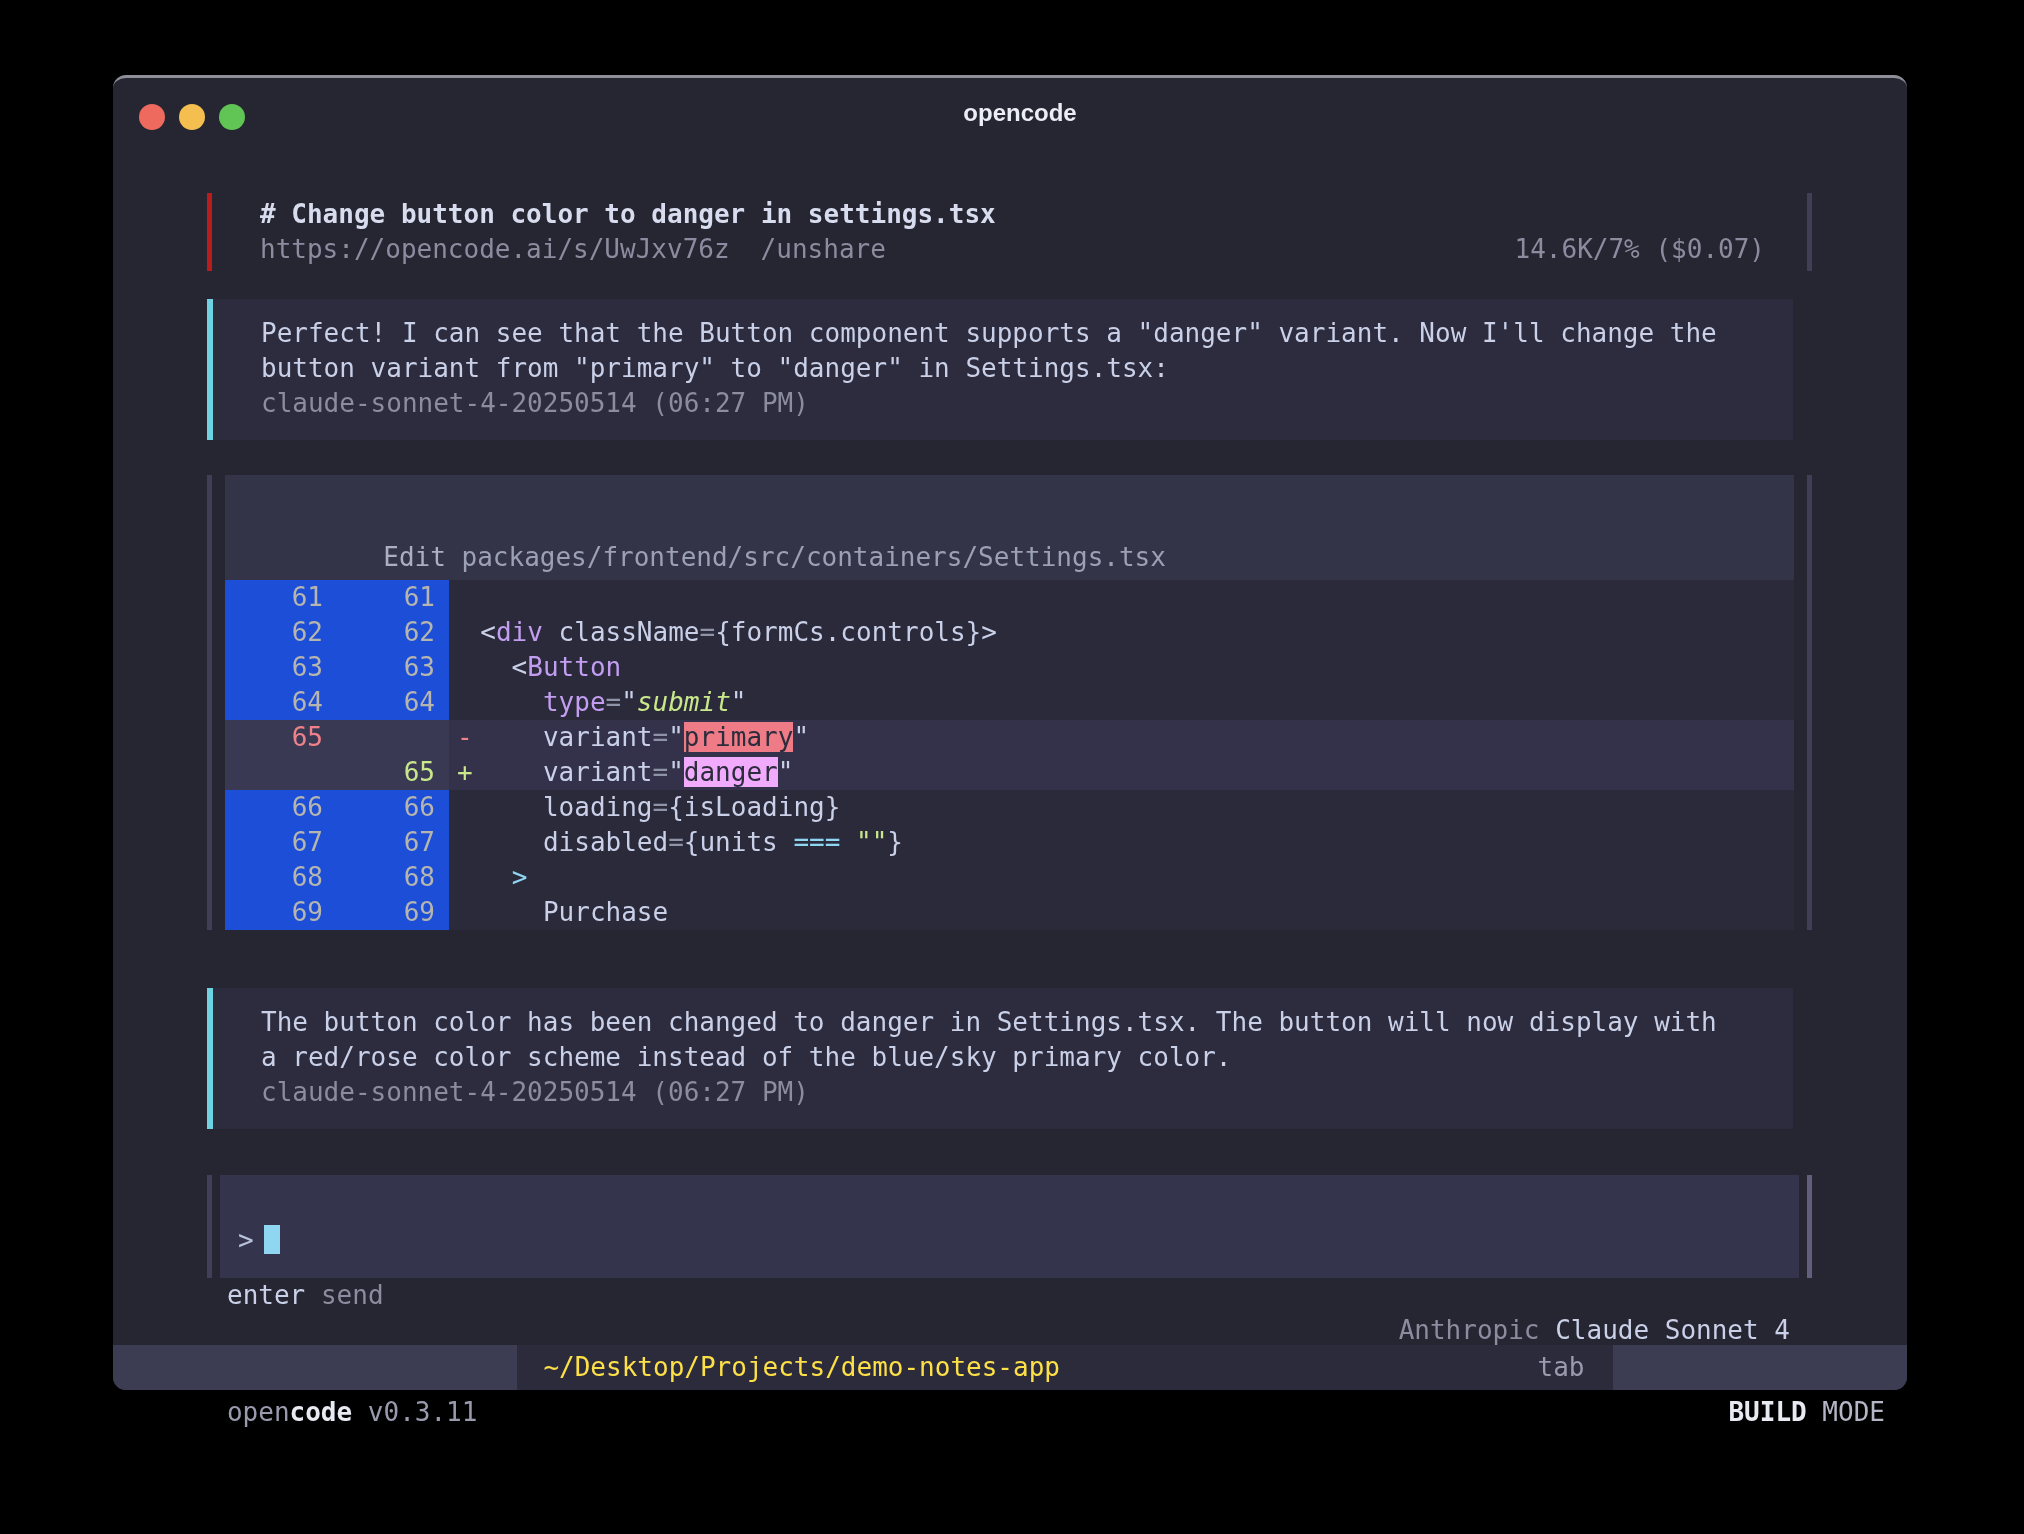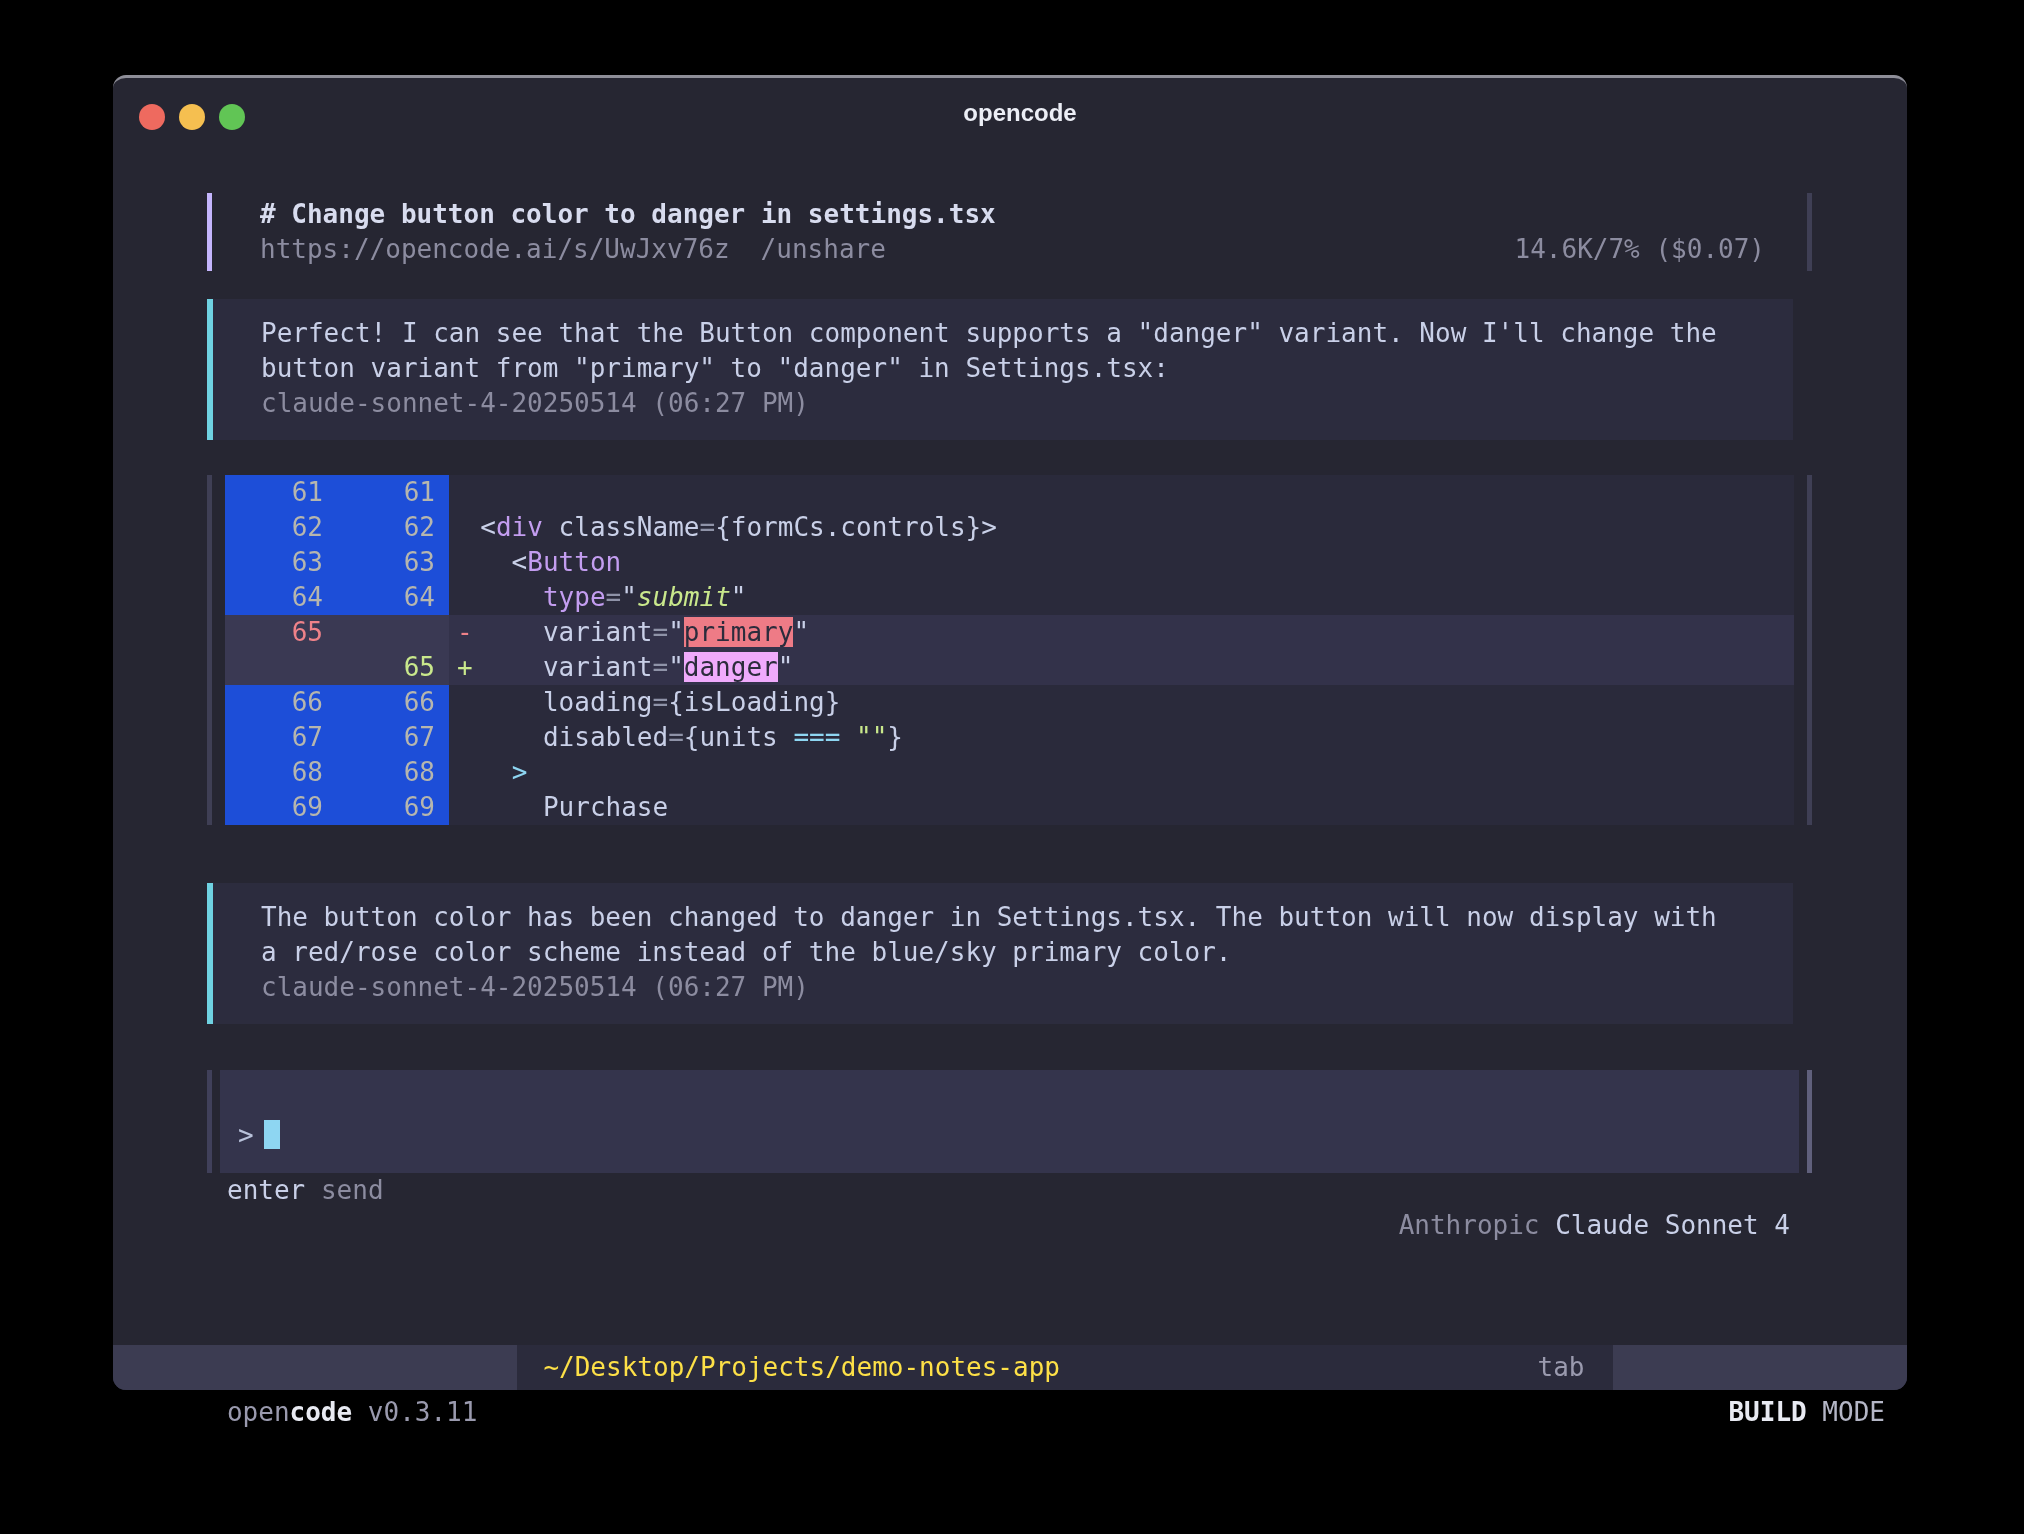--- a/index.html
+++ b/index.html
@@ -20,21 +20,21 @@
   .light.yellow { background:#f5bf50; }
   .light.green  { background:#61c555; }
   .window-title {
     text-align:center; line-height:70px; font-family:"Liberation Sans", sans-serif;
     font-weight:bold; font-size:24px; color:#eceef6;
   }
 
   
   .header-block {
     margin:45px 95px 0 94px; height:78px;
-    border-left:5px solid #c4b5fd; border-right:5px solid #3f3f55;
+    border-left:5px solid #b91c1c; border-right:5px solid #3f3f55;
     padding:4px 42px 4px 48px; line-height:35px;
   }
   .header-title { font-weight:bold; color:#d8dcef; white-space:pre; }
   .header-line2 { display:flex; color:#8c8ca0; white-space:pre; }
   .share-url { color:#8c8ca0; }
   .unshare { color:#8c8ca0; margin-left:31px; }
   .ctx-stats { margin-left:auto; color:#8c8ca0; }
 
   
   .message {
@@ -147,20 +147,23 @@
   </div>
 
   <div class="message">
     <div class="msg-body">Perfect! I can see that the Button component supports a "danger" variant. Now I'll change the
 button variant from "primary" to "danger" in Settings.tsx:</div>
     <div class="msg-meta">claude-sonnet-4-20250514 (06:27 PM)</div>
   </div>
 
   <div class="diff-block">
     <div class="diff-inner">
+      <div class="diff-title">
+        <span class="diff-action">Edit </span><span class="diff-path">packages/frontend/src/containers/Settings.tsx</span>
+      </div>
       <div>
           <div class="diff-row ctx">
             <span class="gut old">61</span>
             <span class="gut new">61</span>
             <span class="code"></span>
           </div>
           <div class="diff-row ctx">
             <span class="gut old">62</span>
             <span class="gut new">62</span>
             <span class="code"><span class="tok-light">  &lt;</span><span class="tok-purple">div</span><span class="tok-light"> className</span><span class="tok-dim">=</span><span class="tok-light">{formCs.controls}&gt;</span></span>

